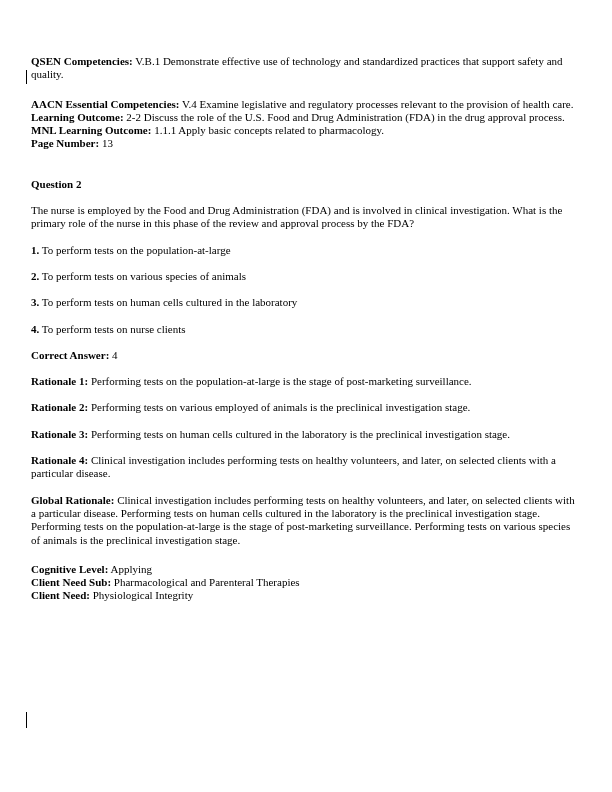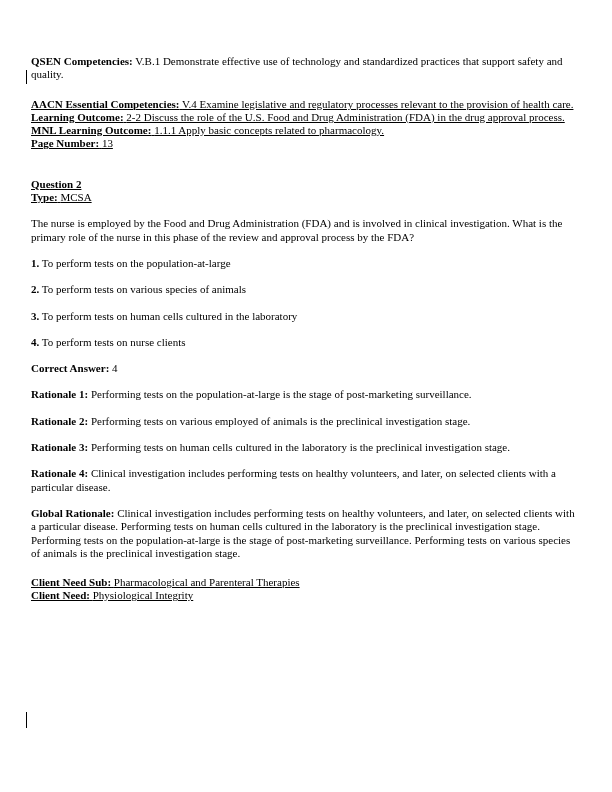--- a/index.html
+++ b/index.html
@@ -21,21 +21,20 @@
     padding: 55px 31px 0 31px;
   }
   p {
     margin: 0;
   }
   .para {
     margin: 0 0 13px 0;
   }
   .block {
     margin: 16px 0 13px 0;
-    text-decoration: underline;
   }
   .question-head {
     margin-top: 27px;
   }
   b {
     font-weight: bold;
   }
   .change-bar {
     position: absolute;
     left: 26px;
@@ -74,24 +73,20 @@
     <p>
       <b>Page Number:</b>
       <span>13</span>
     </p>
   </div>
 
   <div class="block question-head">
     <p>
       <b>Question 2</b>
     </p>
-    <p>
-      <b>Type:</b>
-      <span>MCSA</span>
-    </p>
   </div>
 
   <p class="para">The nurse is employed by the Food and Drug Administration (FDA) and is involved in clinical investigation. What is the primary role of the nurse in this phase of the review and approval process by the FDA?</p>
 
   <p class="para">
     <b>1.</b>
     <span>To perform tests on the population-at-large</span>
   </p>
   <p class="para">
     <b>2.</b>
@@ -128,20 +123,24 @@
     <span>Clinical investigation includes performing tests on healthy volunteers, and later, on selected clients with a particular disease.</span>
   </p>
 
   <p class="para">
     <b>Global Rationale:</b>
     <span>Clinical investigation includes performing tests on healthy volunteers, and later, on selected clients with a particular disease. Performing tests on human cells cultured in the laboratory is the preclinical investigation stage. Performing tests on the population-at-large is the stage of post-marketing surveillance. Performing tests on various species of animals is the preclinical investigation stage.</span>
   </p>
 
   <div class="block">
     <p>
+      <b>Cognitive Level:</b>
+      <span>Applying</span>
+    </p>
+    <p>
       <b>Client Need Sub:</b>
       <span>Pharmacological and Parenteral Therapies</span>
     </p>
     <p>
       <b>Client Need:</b>
       <span>Physiological Integrity</span>
     </p>
   </div>
 
 </div>

